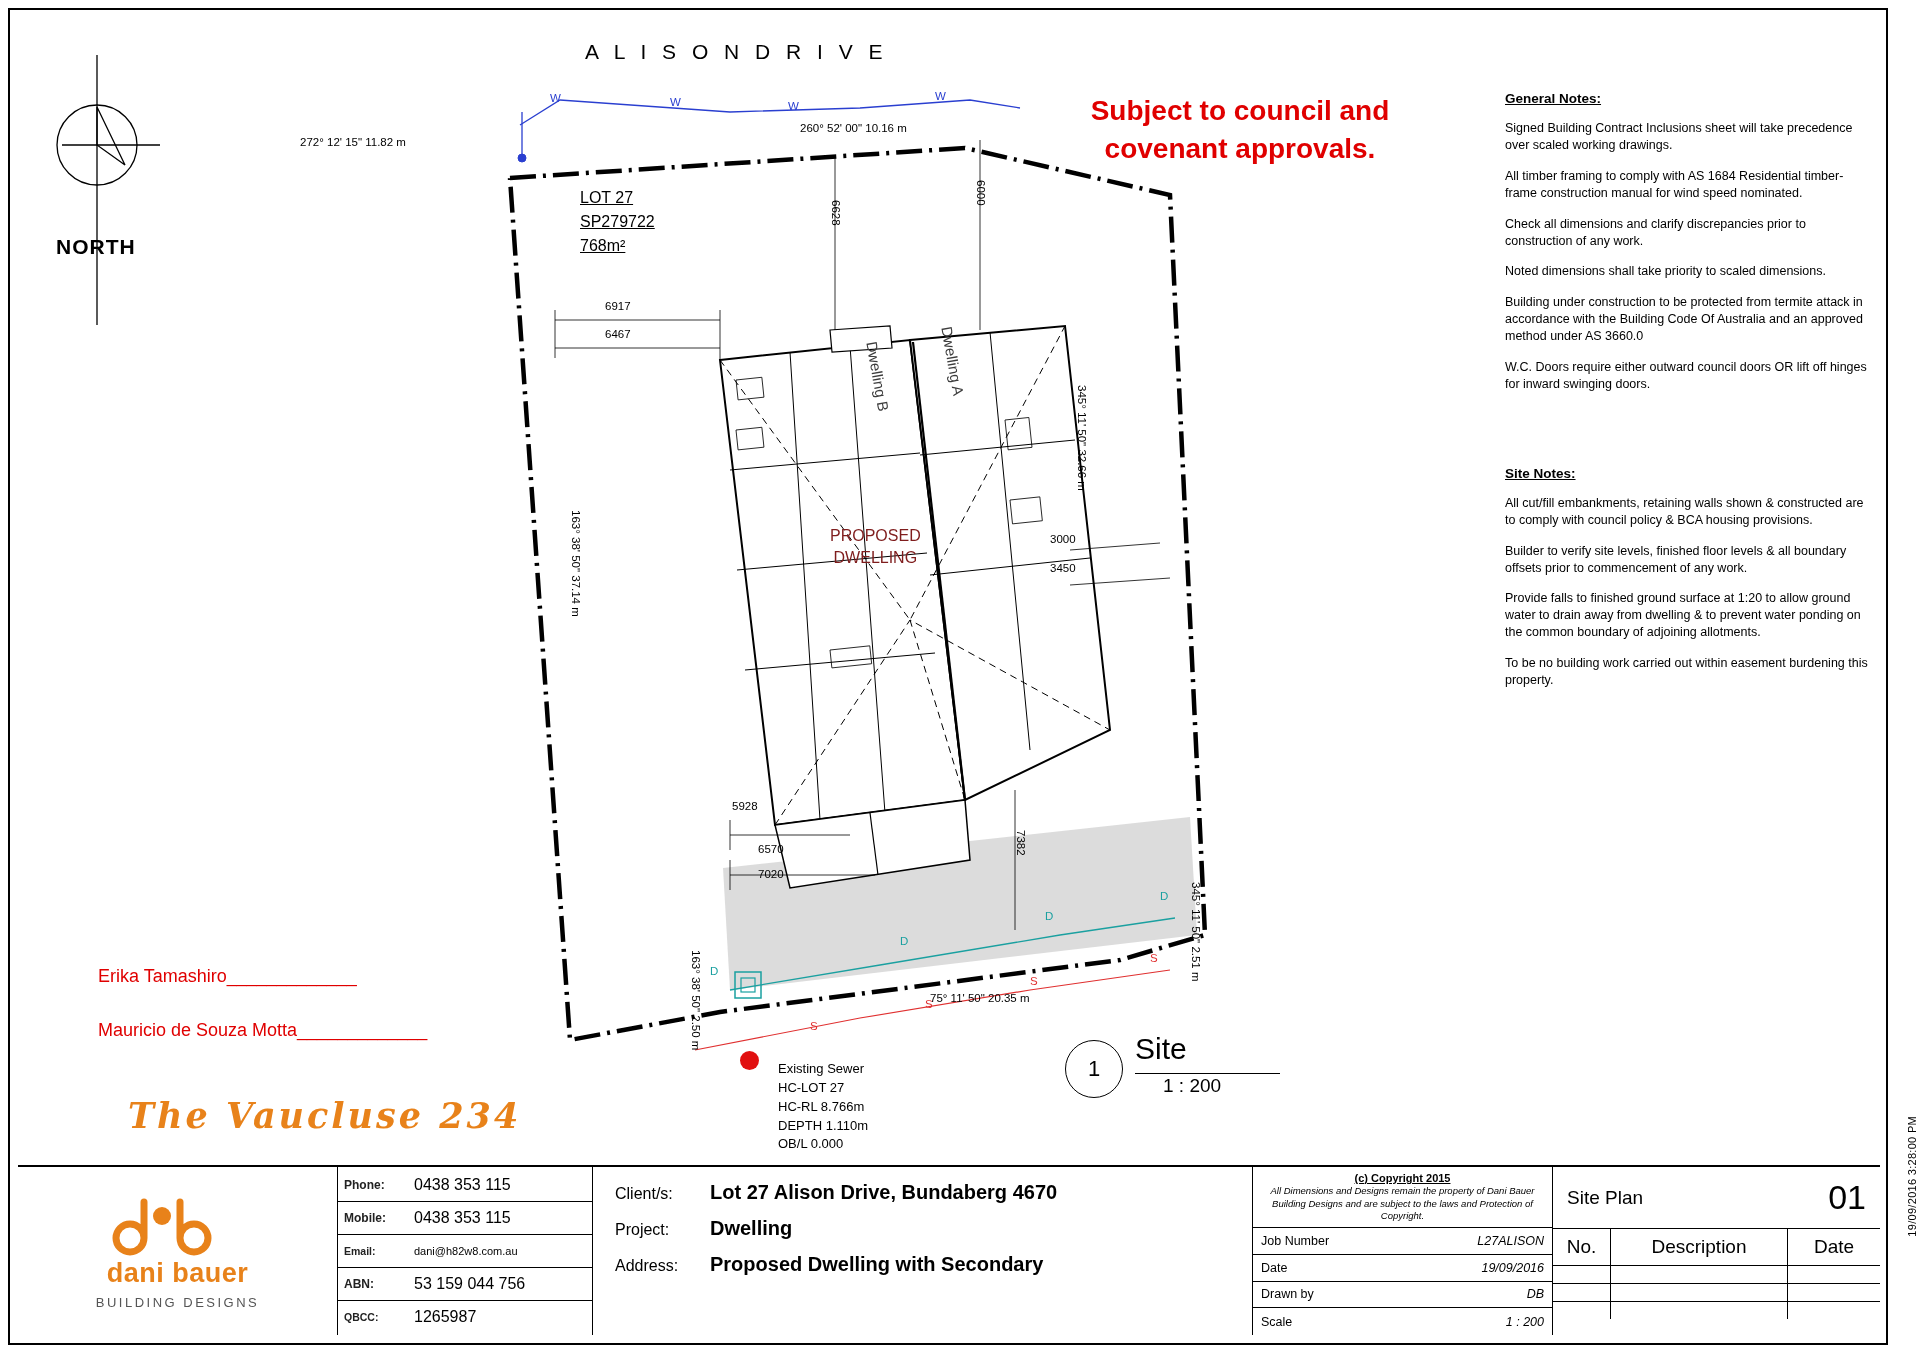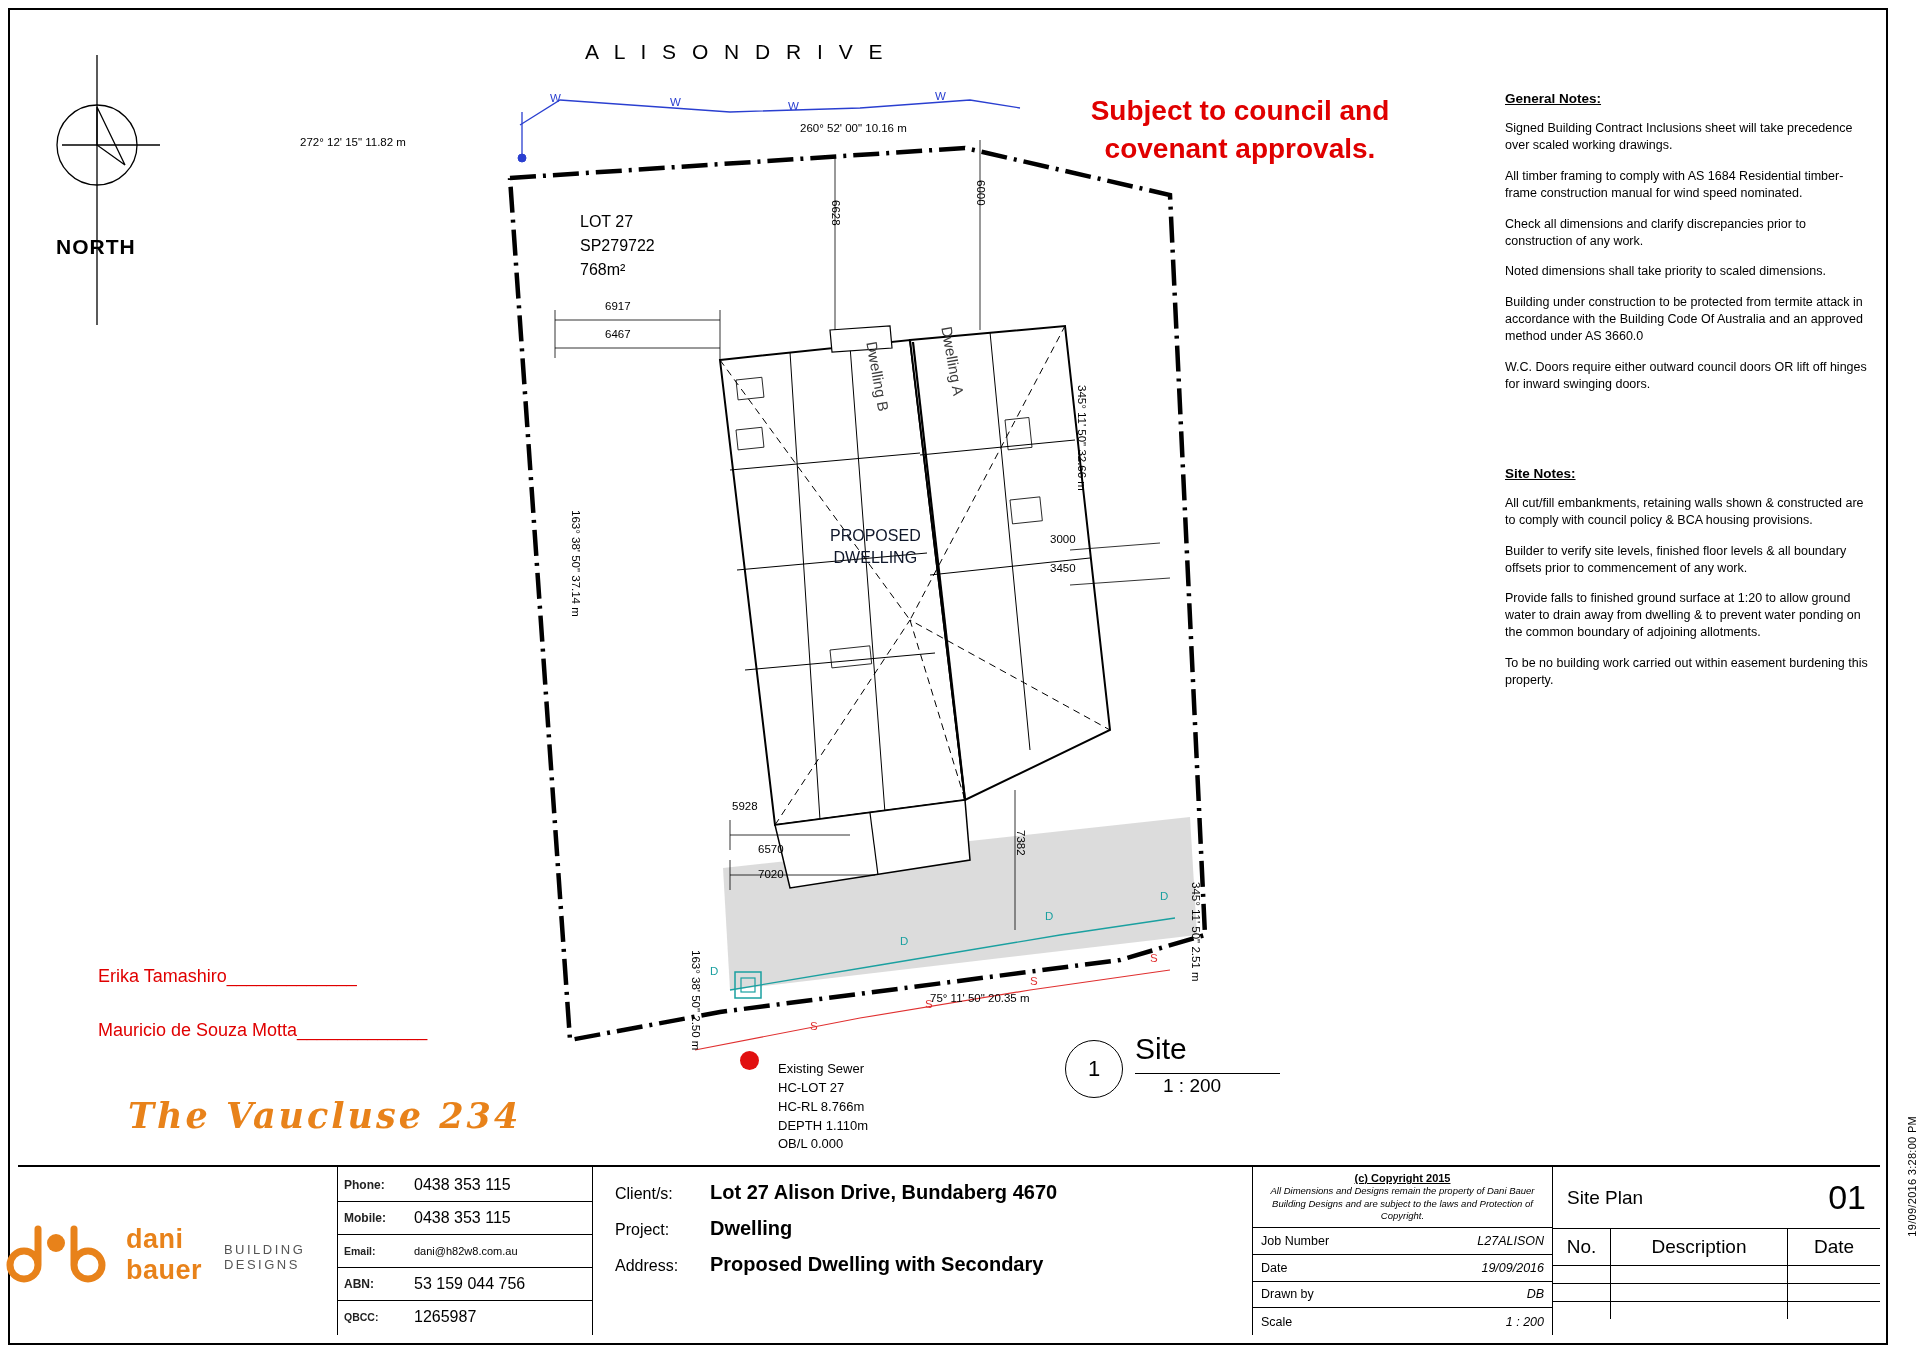--- a/index.html
+++ b/index.html
@@ -58,32 +58,33 @@
     text-align: center;
     color: #e00000;
     font-size: 28px;
     font-weight: bold;
     line-height: 1.35;
   }
   
   .lot-label {
     position: absolute;
     left: 570px;
-    top: 200px;
+    top: 176px;
     font-size: 16px;
     line-height: 1.5;
+    text-decoration: underline;
   }
   .proposed-dwelling-label {
     position: absolute;
     left: 820px;
     top: 515px;
     font-size: 16px;
     text-align: center;
     line-height: 1.35;
-    color: #0f172a;
+    color: #7f1d1d;
   }
   
   .dim {
     position: absolute;
     font-size: 11.5px;
     white-space: nowrap;
     color: #000;
   }
   .dim.rot-v { writing-mode: vertical-rl; }
   
@@ -188,21 +189,21 @@
     width: 1862px;
     height: 170px;
     border-top: 2px solid #000;
     box-sizing: border-box;
     display: flex;
   }
   .tb-logo {
     width: 320px;
     border-right: 1.5px solid #000;
     display: flex;
-    flex-direction: row;
+    flex-direction: column;
     align-items: center;
     justify-content: center;
     padding-top: 6px;
     box-sizing: border-box;
   }
   .logo-name {
     font-size: 27px;
     color: #e8821a;
     font-weight: bold;
     letter-spacing: 0.5px;

